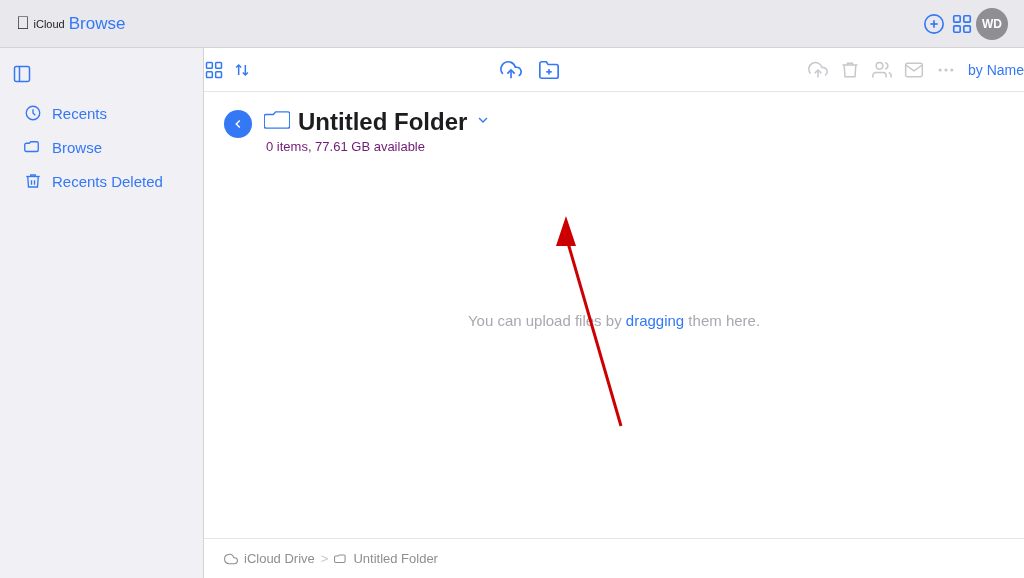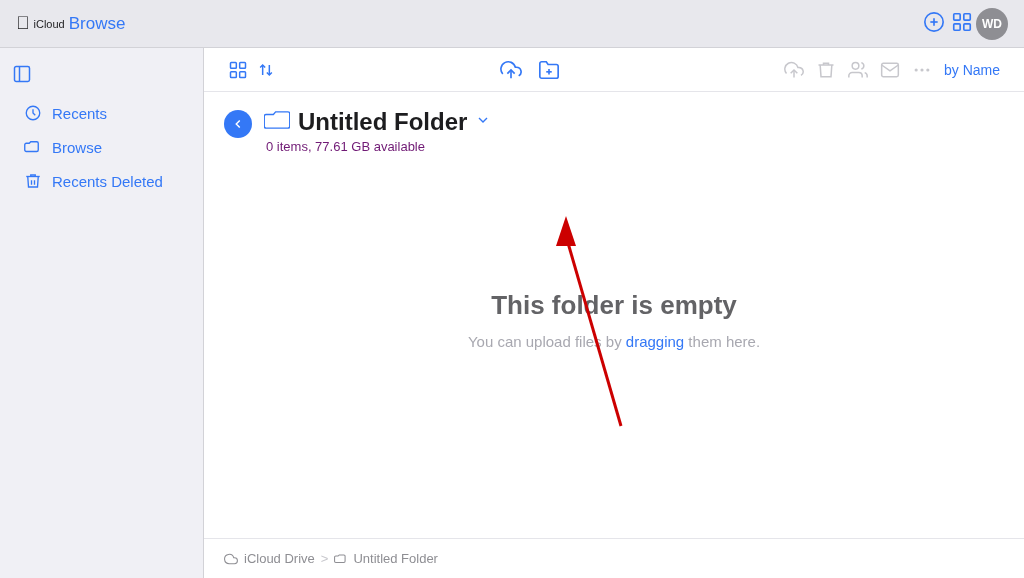--- a/index.html
+++ b/index.html
@@ -37,20 +37,21 @@
       font-weight: 500;
       color: #1d1d1f;
     }
     .drive-text {
       font-size: 17px;
       font-weight: 500;
       color: #3478f6;
     }
     .header-right {
       display: flex;
+      align-items: center;
       gap: 0;
     }
     .header-icon {
       width: 28px;
       height: 28px;
       display: flex;
       align-items: center;
       justify-content: center;
       color: #3478f6;
       font-size: 20px;
@@ -134,21 +135,21 @@
       flex-direction: column;
       overflow: hidden;
     }
 
     
     .content-toolbar {
       height: 44px;
       display: flex;
       align-items: center;
       justify-content: space-between;
-      padding: 0 24px;
+      padding: 0 0;
       border-bottom: 1px solid #e5e5ea;
     }
     .toolbar-left {
       display: flex;
       align-items: center;
       gap: 8px;
     }
     .toolbar-icon {
       display: flex;
       align-items: center;
@@ -502,21 +503,20 @@
 
     <div style="position:relative; flex:1; display:flex; flex-direction:column;">
 
       <svg class="arrow-overlay" viewBox="0 0 776 300" xmlns="http://www.w3.org/2000/svg">
 
         <line x1="395" y1="220" x2="340" y2="30" stroke="#cc0000" stroke-width="3"></line>
         <polygon points="340,10 330,40 350,40" fill="#cc0000"></polygon>
       </svg>
 
       <div class="empty-state">
-        <div class="empty-title">This folder is empty</div>
         <div class="empty-subtitle">
           <span>You can upload files by </span><a class="drag-link">dragging</a><span> them here.</span>
         </div>
       </div>
     </div>
 
     <div class="footer-breadcrumb">
       <div class="breadcrumb-item">
         <svg viewBox="0 0 24 24">
             <path d="M18 10h-1.26A8 8 0 1 0 9 20h9a5 5 0 0 0 0-10z"></path>

